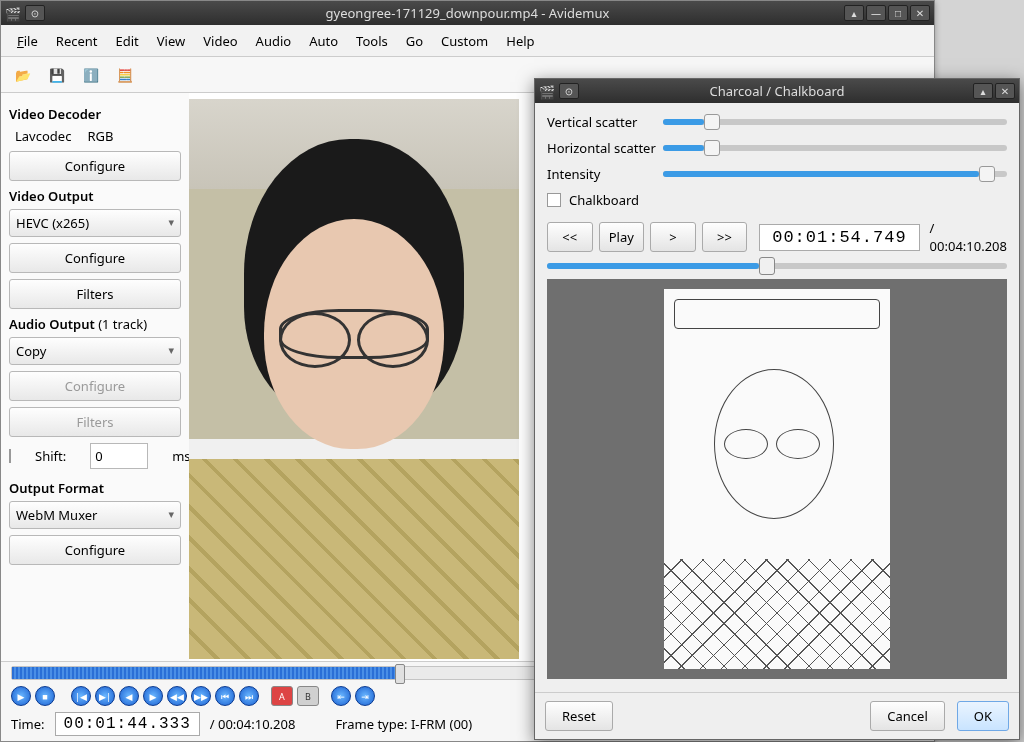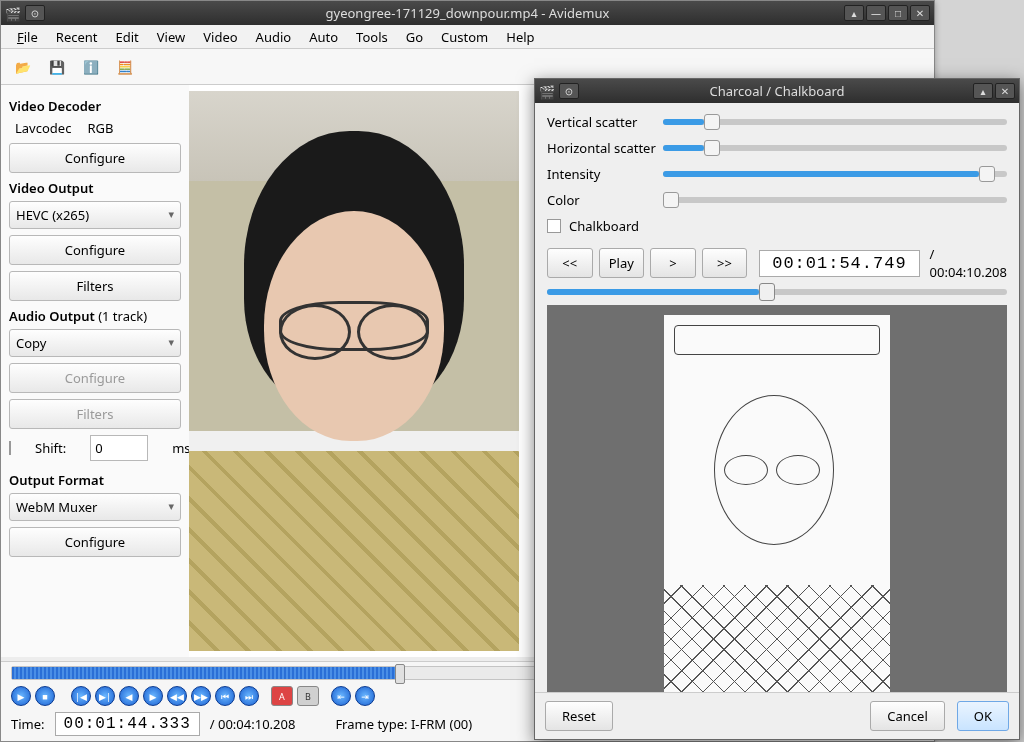--- a/index.html
+++ b/index.html
@@ -7,21 +7,21 @@
 
 
 .main-window { position: absolute; top: 0; left: 0; width: 935px; height: 742px; background: #ededed; border: 1px solid #888; box-shadow: 0 2px 6px rgba(0,0,0,.3); }
 .titlebar { height: 24px; background: linear-gradient(#4a4a4a,#2e2e2e); color: #ddd; display: flex; align-items: center; justify-content: center; position: relative; font-size: 12px; }
 .titlebar .ti-left { position: absolute; left: 4px; display: flex; gap: 4px; }
 .titlebar .ti-right { position: absolute; right: 4px; display: flex; gap: 2px; }
 .ti-btn { width: 20px; height: 16px; background: #555; border: 1px solid #222; border-radius: 2px; display:flex;align-items:center;justify-content:center; color:#ddd; font-size:10px; cursor:pointer; }
 .ti-icon { width: 16px; height: 16px; display:inline-block; }
 .titlebar-title { pointer-events:none; }
 
-.menubar { height: 24px; background: #f2f2f2; border-bottom: 1px solid #ccc; display:flex; align-items:center; padding: 0 8px; gap: 2px; }
+.menubar { height: 32px; background: #f2f2f2; border-bottom: 1px solid #ccc; display:flex; align-items:center; padding: 0 8px; gap: 2px; }
 .menubar span { padding: 4px 8px; cursor:pointer; }
 .menubar span u { text-decoration: underline; }
 
 .toolbar { height: 36px; background: #f7f7f7; border-bottom: 1px solid #ccc; display:flex; align-items:center; padding: 0 12px; gap: 14px; }
 .tool-icon { width: 20px; height: 20px; display:flex;align-items:center;justify-content:center; cursor:pointer; }
 
 .content { display:flex; height: calc(100% - 24px - 28px - 36px - 80px); }
 .sidebar { width: 188px; padding: 6px 8px 6px 8px; background: #fafafa; }
 .section-title { font-weight: 600; margin: 6px 0 4px; }
 .subrow { display:flex; gap: 16px; margin: 2px 0 6px 6px; }
@@ -238,27 +238,20 @@
           <div class="handle" style="left:12%"></div>
       </div>
     </div>
     <div class="slider-row">
       <label>Intensity</label>
       <div class="slider">
         <div class="fill" style="width:92%"></div>
           <div class="handle" style="left:92%"></div>
       </div>
     </div>
-    <div class="slider-row">
-      <label>Color</label>
-      <div class="slider">
-        <div class="fill" style="width:0%"></div>
-          <div class="handle" style="left:0%"></div>
-      </div>
-    </div>
     <div class="check-row">
       <span class="checkbox"></span>
       <span>Chalkboard</span>
     </div>
 
     <div class="play-row">
       <div class="pbtn">&lt;&lt;</div>
       <div class="pbtn">Play</div>
       <div class="pbtn">&gt;</div>
       <div class="pbtn">&gt;&gt;</div>

